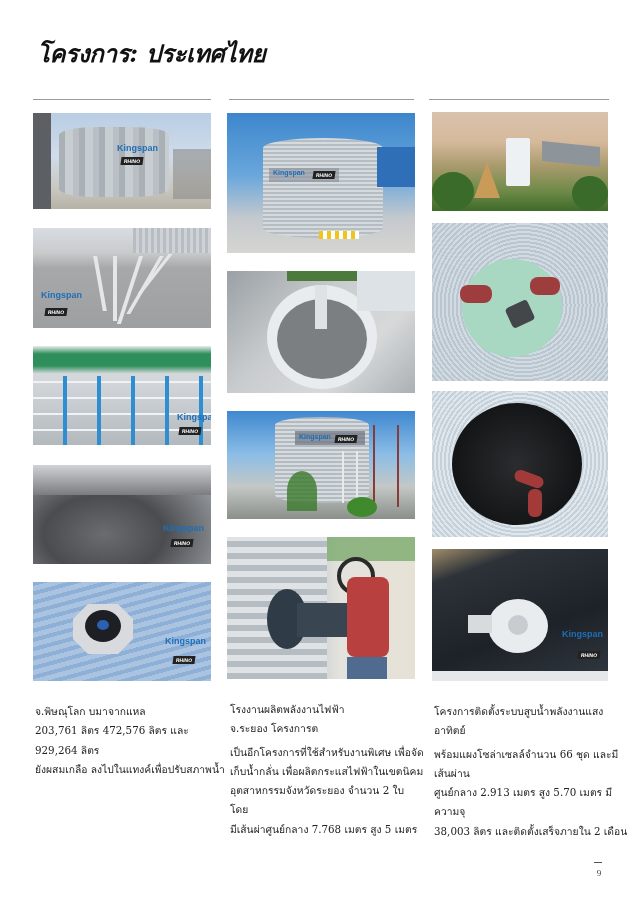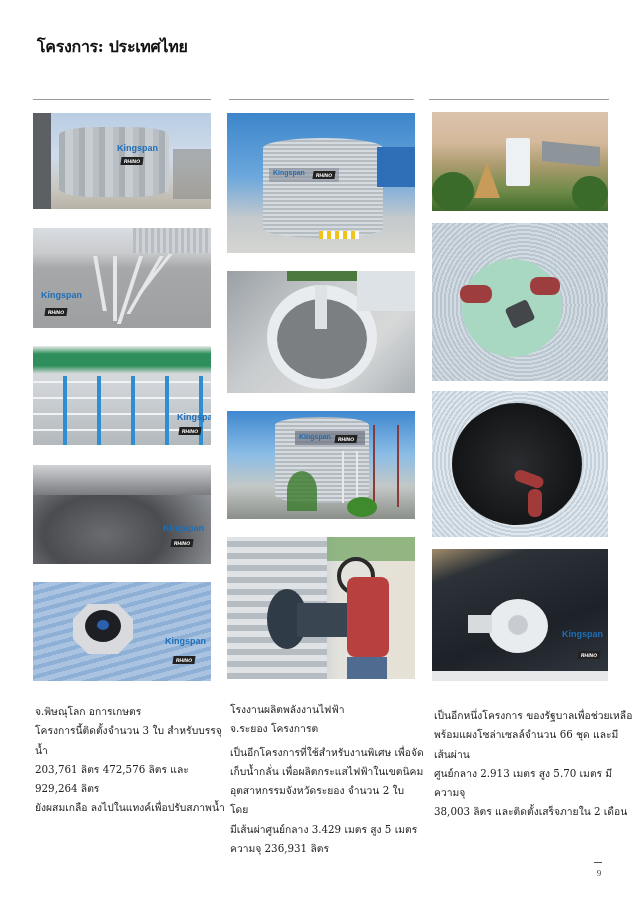--- a/index.html
+++ b/index.html
@@ -1,19 +1,19 @@
 <!DOCTYPE html>
 <html><head>
 <meta charset="utf-8">
 <style>
   html, body { margin:0; padding:0; background:#ffffff; }
   body { width:640px; height:905px; position:relative; overflow:hidden;
          font-family:"DejaVu Serif","Liberation Serif",serif; color:#1a1a1a; }
-  .title { position:absolute; left:37px; top:34px; font-size:16px; font-weight:bold;
-           letter-spacing:-0.3px; color:#111; }
+  .title { position:absolute; left:37px; top:34px; font-size:24px; font-weight:bold;
+           letter-spacing:-0.3px; color:#111;font-style:italic; }
   .rule { position:absolute; top:99px; height:1px; background:#9a9a9a; }
   .photo { position:absolute; overflow:hidden; }
   .photo .logo-k { position:absolute; font-family:"Liberation Sans",sans-serif;
                    font-size:9px; font-weight:bold; color:#1e6fb8; }
   .photo .logo-r { position:absolute; font-family:"Liberation Sans",sans-serif;
                    font-size:5px; font-weight:bold; color:#fff; background:#222;
                    padding:1px 3px; transform:skewX(-8deg); }
   .col-text { position:absolute; font-size:10.3px; line-height:19.3px; color:#222; }
   .col-text p { margin:0; }
   .col-text .gap { height:4px; }
@@ -148,39 +148,37 @@
      background:linear-gradient(160deg,#a08c6a 0%,#2c3238 18%,#1d2228 60%,#31383f 100%);">
   <div style="position:absolute;left:56px;top:50px;width:60px;height:54px;border-radius:50%;background:#e9ecef;"></div>
   <div style="position:absolute;left:76px;top:66px;width:20px;height:20px;border-radius:50%;background:#c8ccd0;"></div>
   <div style="position:absolute;left:36px;top:66px;width:24px;height:18px;background:#d8dbde;"></div>
   <div style="position:absolute;left:0;top:122px;width:176px;height:10px;background:#e5e7e9;"></div>
   <span class="logo-k" style="left:130px;top:80px;">Kingspan</span>
   <span class="logo-r" style="left:146px;top:102px;">RHINO</span>
 </div>
 
 <div class="col-text" style="left:35px;top:702px;width:190px;">
-  <p>จ.พิษณุโลก อการเกษตร</p>
-  <p>โครงการนี้ติดตั้งจำนวน 3 ใบ สำหรับบรรจุน้ำ</p>
+  <p>จ.พิษณุโลก บมาจากแหล</p>
   <p>203,761 ลิตร 472,576 ลิตร และ 929,264 ลิตร</p>
   <p>ยังผสมเกลือ  ลงไปในแทงค์เพื่อปรับสภาพน้ำ</p>
 </div>
 
 <div class="col-text" style="left:230px;top:700px;width:195px;">
   <p>โรงงานผลิตพลังงานไฟฟ้า</p>
   <p>จ.ระยอง โครงการต</p>
   <div class="gap"></div>
   <p>เป็นอีกโครงการที่ใช้สำหรับงานพิเศษ เพื่อจัด</p>
   <p>เก็บน้ำกลั่น เพื่อผลิตกระแสไฟฟ้าในเขตนิคม</p>
   <p>อุตสาหกรรมจังหวัดระยอง จำนวน 2 ใบ โดย</p>
-  <p>มีเส้นผ่าศูนย์กลาง 3.429 เมตร สูง 5 เมตร</p>
-  <p>ความจุ 236,931 ลิตร</p>
+  <p>มีเส้นผ่าศูนย์กลาง 7.768 เมตร สูง 5 เมตร</p>
 </div>
 
 <div class="col-text" style="left:434px;top:702px;width:200px;">
+  <p>โครงการติดตั้งระบบสูบน้ำพลังงานแสงอาทิตย์</p>
   <div class="gap"></div>
-  <p>เป็นอีกหนึ่งโครงการ    ของรัฐบาลเพื่อช่วยเหลือ</p>
   <p>พร้อมแผงโซล่าเซลล์จำนวน 66 ชุด และมีเส้นผ่าน</p>
   <p>ศูนย์กลาง 2.913 เมตร สูง 5.70 เมตร มีความจุ</p>
   <p>38,003 ลิตร และติดตั้งเสร็จภายใน 2 เดือน</p>
 </div>
 
 <div class="pagedash"></div>
 <div class="pagenum">9</div>
 
 </body></html>

